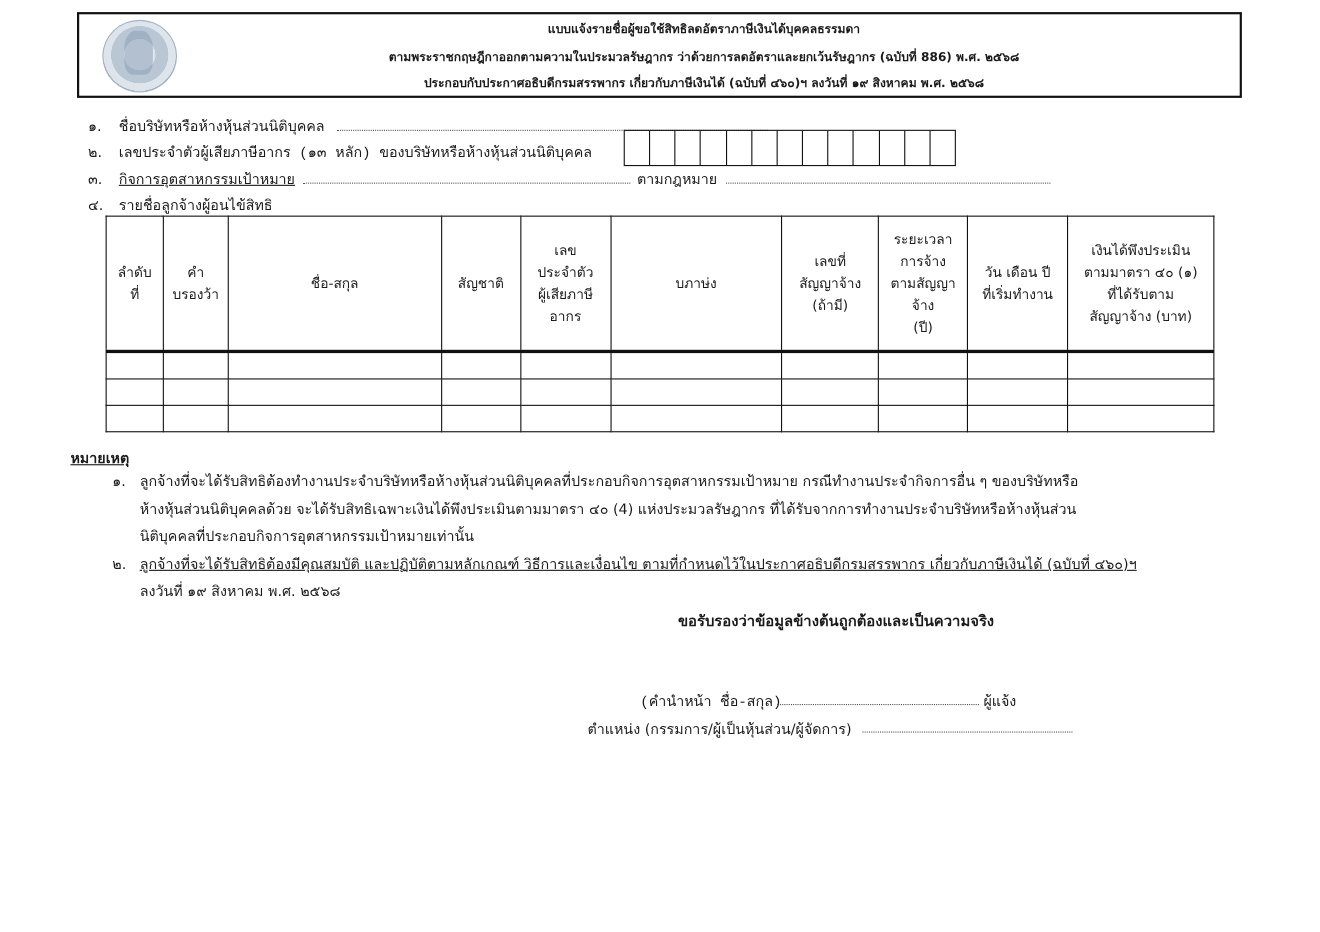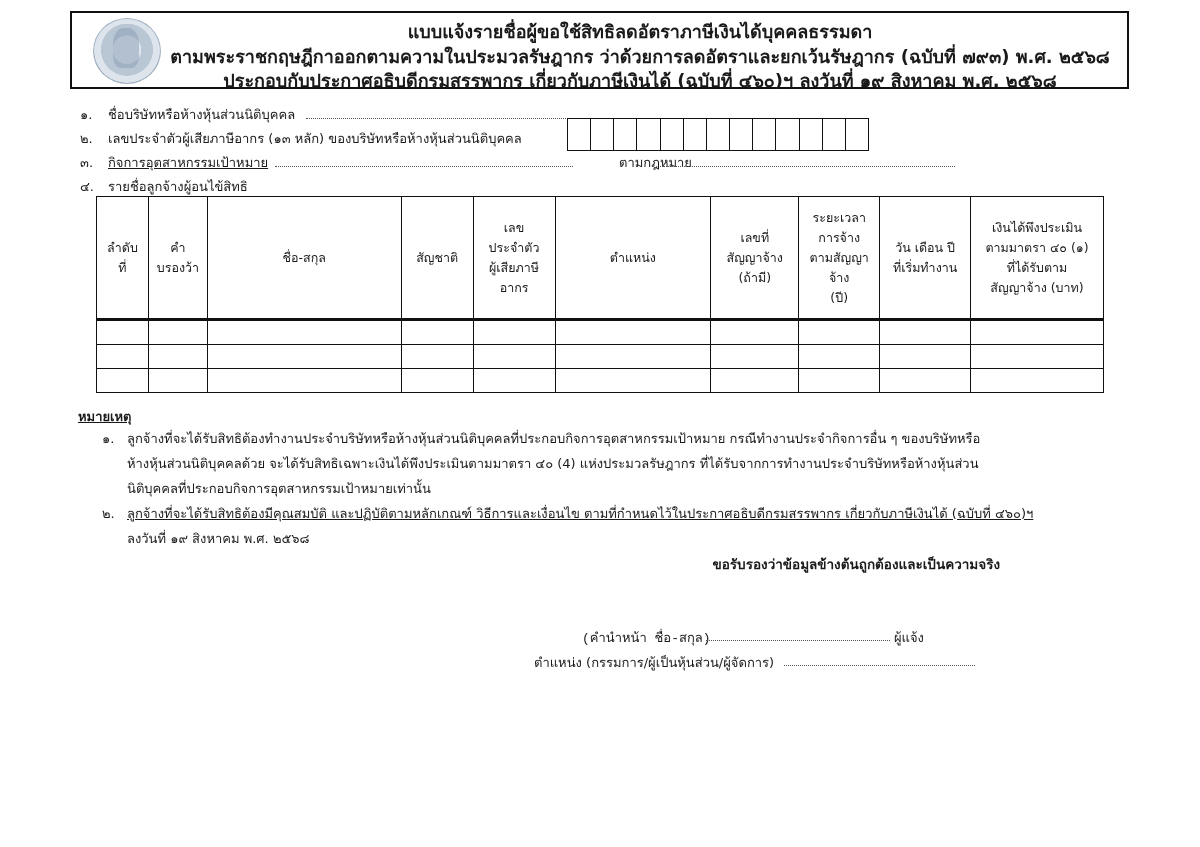--- a/index.html
+++ b/index.html
@@ -5,72 +5,72 @@
   html, body { margin:0; padding:0; background:#ffffff; }
   body { width:1200px; height:847px; position:relative; overflow:hidden;
          font-family:"DejaVu Sans","Liberation Sans",sans-serif; color:#1a1a1a; }
   .abs { position:absolute; }
   .header-box { left:70px; top:11px; width:1059px; height:78px; border:2px solid #111; box-sizing:border-box; }
   .seal { left:93px; top:18px; width:66px; height:64px; border-radius:50%;
           background:radial-gradient(circle at 50% 48%, #dfe6ee 0 30%, #b9c6d4 31% 55%, #dde4ec 56% 70%, #9fb0c2 71% 74%, #eef2f6 75%);
           border:1px solid #a5b3c3; }
   .seal-inner { left:113px; top:28px; width:26px; height:40px; border-radius:40% 40% 30% 30%;
           background:#8ea1b6; opacity:.55; }
-  .h-line { left:170px; width:940px; text-align:center; font-weight:bold; font-size:18px; white-space:nowrap; }
+  .h-line { left:170px; width:940px; text-align:center; font-weight:bold; font-size:11px; white-space:nowrap; }
   .row-text { font-size:13px; white-space:nowrap; }
   .num { width:30px; }
   .dots { border-bottom:1.5px dotted #555; height:0; }
   .taxbox { left:567px; top:118px; width:302px; height:33px; display:flex; border:1.5px solid #111; box-sizing:border-box; }
   .taxbox div { flex:1; border-right:1.5px solid #111; }
   .taxbox div:last-child { border-right:none; }
   table.emp { position:absolute; left:96px; top:196px; width:1008px; border-collapse:collapse; }
   table.emp th, table.emp td { border:1.5px solid #111; font-weight:normal; font-size:12.5px; text-align:center; padding:0 3px; line-height:20px; }
   table.emp thead th { height:121px; }
   table.emp thead tr { border-bottom:3px solid #111; }
   table.emp tbody td { height:23px; }
-  .note-title { left:78px; top:406px; font-size:13px; font-weight:bold; text-decoration:underline; }
+  .note-title { left:64px; top:406px; font-size:13px; font-weight:bold; text-decoration:underline; }
   .note { font-size:13px; line-height:24px; white-space:nowrap; }
-  .cert { left:520px; top:553px; width:480px; text-align:right; font-weight:bold; font-size:13.5px; }
+  .cert { left:520px; top:553px; width:480px; text-align:center; font-weight:bold; font-size:13.5px; }
 </style>
 </head>
 <body>
 
 <div class="abs header-box"></div>
 <div class="abs seal"></div>
 <div class="abs seal-inner"></div>
 <div class="abs h-line" style="top:17px;">แบบแจ้งรายชื่อผู้ขอใช้สิทธิลดอัตราภาษีเงินได้บุคคลธรรมดา</div>
-<div class="abs h-line" style="top:42px;">ตามพระราชกฤษฎีกาออกตามความในประมวลรัษฎากร ว่าด้วยการลดอัตราและยกเว้นรัษฎากร (ฉบับที่ ๗๙๓) พ.ศ. ๒๕๖๘</div>
+<div class="abs h-line" style="top:42px;">ตามพระราชกฤษฎีกาออกตามความในประมวลรัษฎากร ว่าด้วยการลดอัตราและยกเว้นรัษฎากร (ฉบับที่ 886) พ.ศ. ๒๕๖๘</div>
 <div class="abs h-line" style="top:66px;">ประกอบกับประกาศอธิบดีกรมสรรพากร เกี่ยวกับภาษีเงินได้ (ฉบับที่ ๔๖๐)ฯ ลงวันที่ ๑๙ สิงหาคม พ.ศ. ๒๕๖๘</div>
 
 <div class="abs row-text num" style="left:80px; top:104px;">๑.</div>
 <div class="abs row-text" style="left:108px; top:104px;">ชื่อบริษัทหรือห้างหุ้นส่วนนิติบุคคล</div>
 <div class="abs dots" style="left:306px; top:118px; width:392px;"></div>
 
 <div class="abs row-text num" style="left:80px; top:128px;">๒.</div>
-<div class="abs row-text" style="left:108px; top:128px;">เลขประจำตัวผู้เสียภาษีอากร (๑๓ หลัก) ของบริษัทหรือห้างหุ้นส่วนนิติบุคคล</div>
+<div class="abs row-text" style="left:108px; top:128px;font-family:Liberation Mono, monospace;">เลขประจำตัวผู้เสียภาษีอากร (๑๓ หลัก) ของบริษัทหรือห้างหุ้นส่วนนิติบุคคล</div>
 <div class="abs taxbox">
   <div></div>
   <div></div>
   <div></div>
   <div></div>
   <div></div>
   <div></div>
   <div></div>
   <div></div>
   <div></div>
   <div></div>
   <div></div>
   <div></div>
   <div></div>
 </div>
 
 <div class="abs row-text num" style="left:80px; top:152px;">๓.</div>
 <div class="abs row-text" style="left:108px; top:152px;text-decoration:underline;">กิจการอุตสาหกรรมเป้าหมาย</div>
 <div class="abs dots" style="left:275px; top:166px; width:298px;"></div>
-<div class="abs row-text" style="left:579px; top:152px;margin-left:40px;">ตามกฎหมาย</div>
+<div class="abs row-text" style="left:579px; top:152px;">ตามกฎหมาย</div>
 <div class="abs dots" style="left:660px; top:166px; width:295px;"></div>
 
 <div class="abs row-text num" style="left:80px; top:176px;">๔.</div>
 <div class="abs row-text" style="left:108px; top:176px;">รายชื่อลูกจ้างผู้อนไข้สิทธิ</div>
 
 <table class="emp">
   <colgroup>
     <col style="width:52px">
       <col style="width:59px">
       <col style="width:194px">
@@ -87,21 +87,21 @@
       <th style="white-space:pre-line">ลำดับ
 ที่</th>
       <th style="white-space:pre-line">คำ
 บรองว้า</th>
       <th style="white-space:pre-line">ชื่อ-สกุล</th>
       <th style="white-space:pre-line">สัญชาติ</th>
       <th style="white-space:pre-line">เลข
 ประจำตัว
 ผู้เสียภาษี
 อากร</th>
-      <th style="white-space:pre-line">ตำแหน่ง</th>
+      <th style="white-space:pre-line">บภาษ่ง</th>
       <th style="white-space:pre-line">เลขที่
 สัญญาจ้าง
 (ถ้ามี)</th>
       <th style="white-space:pre-line">ระยะเวลา
 การจ้าง
 ตามสัญญา
 จ้าง
 (ปี)</th>
       <th style="white-space:pre-line">วัน เดือน ปี
 ที่เริ่มทำงาน</th>

